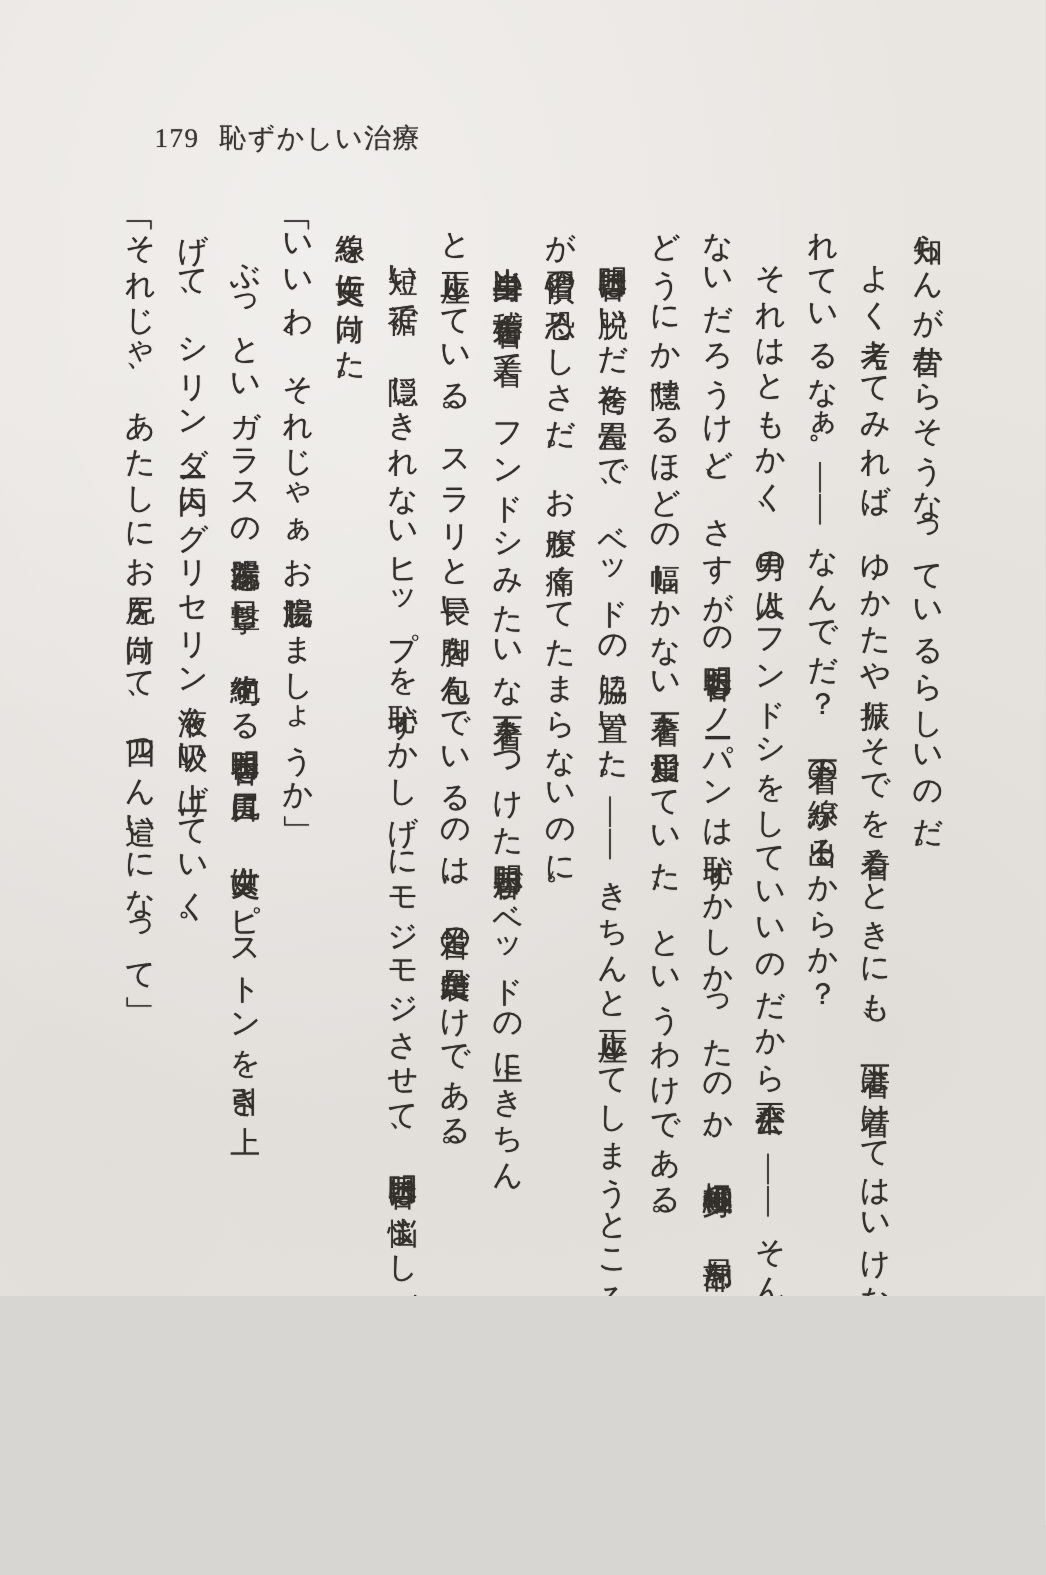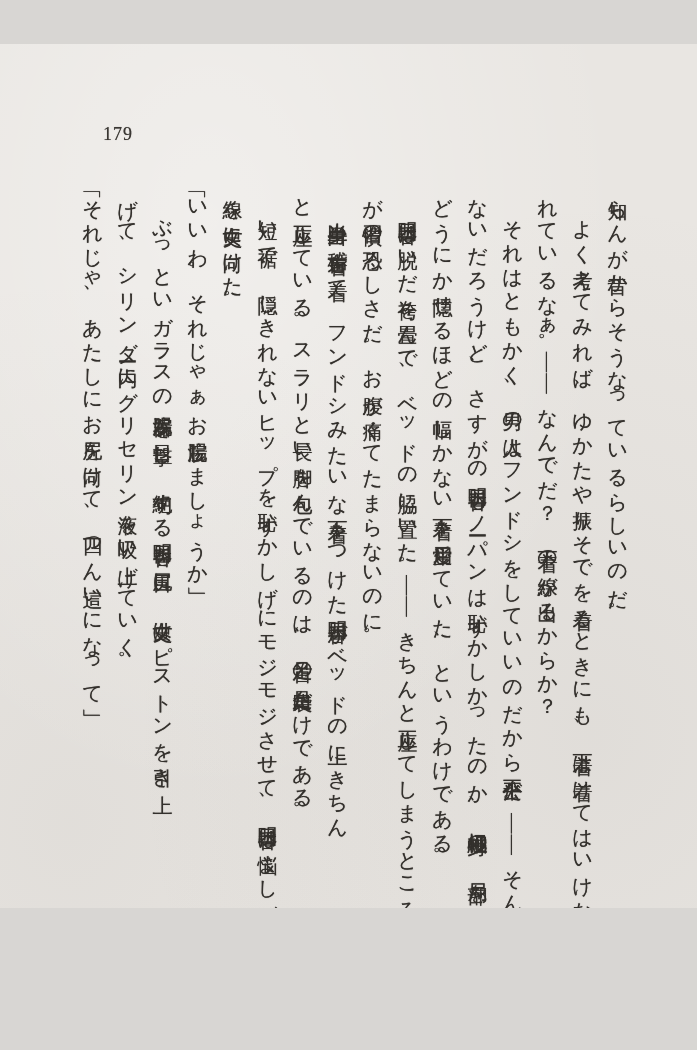--- a/index.html
+++ b/index.html
@@ -13,21 +13,20 @@
     width: 697px;
     height: 864px;
     overflow: hidden;
     background-color: #e9e6e2;
     background-image:
       radial-gradient(ellipse at 30% 20%, rgba(255,255,255,0.35), rgba(255,255,255,0) 60%),
       radial-gradient(ellipse at 85% 80%, rgba(120,115,108,0.08), rgba(120,115,108,0) 55%),
       radial-gradient(ellipse at 10% 90%, rgba(120,115,108,0.07), rgba(120,115,108,0) 50%);
     font-family: "Liberation Serif", "DejaVu Serif", serif;
     color: #33302c;
-    margin-top: 44px;
   }
   .running-header {
     position: absolute;
     top: 80px;
     left: 103px;
     display: flex;
     align-items: baseline;
     gap: 13px;
     font-size: 18px;
     letter-spacing: 1px;
@@ -54,20 +53,21 @@
     padding: 0;
   }
 </style>
 </head>
 <body>
 
 <div class="page">
 
   <div class="running-header">
     <span>179</span>
+    <span>恥ずかしい治療</span>
   </div>
 
   <div class="body-text">
     <p class="text-column">知らんが昔からそうなっているらしいのだ。</p>
     <p class="text-column">　よく考えてみれば、ゆかたや振りそでを着るときにも、下着は着けてはいけないと言わ</p>
     <p class="text-column">れているなぁ。――なんでだ？　下着の線が出るからか？</p>
     <p class="text-column">　それはともかく、男の人はフンドシをしていいのだから不公平だ。――そんな理由じゃ</p>
     <p class="text-column">ないだろうけど、さすがの明日香もノーパンは恥ずかしかったのか、極極細身の、局部を</p>
     <p class="text-column">どうにか隠せるほどの幅しかない下着を愛用していた、というわけである。</p>
     <p class="text-column">　明日香は脱いだ袴を畳んで、ベッドの脇に置いた。――きちんと正座してしまうところ</p>

